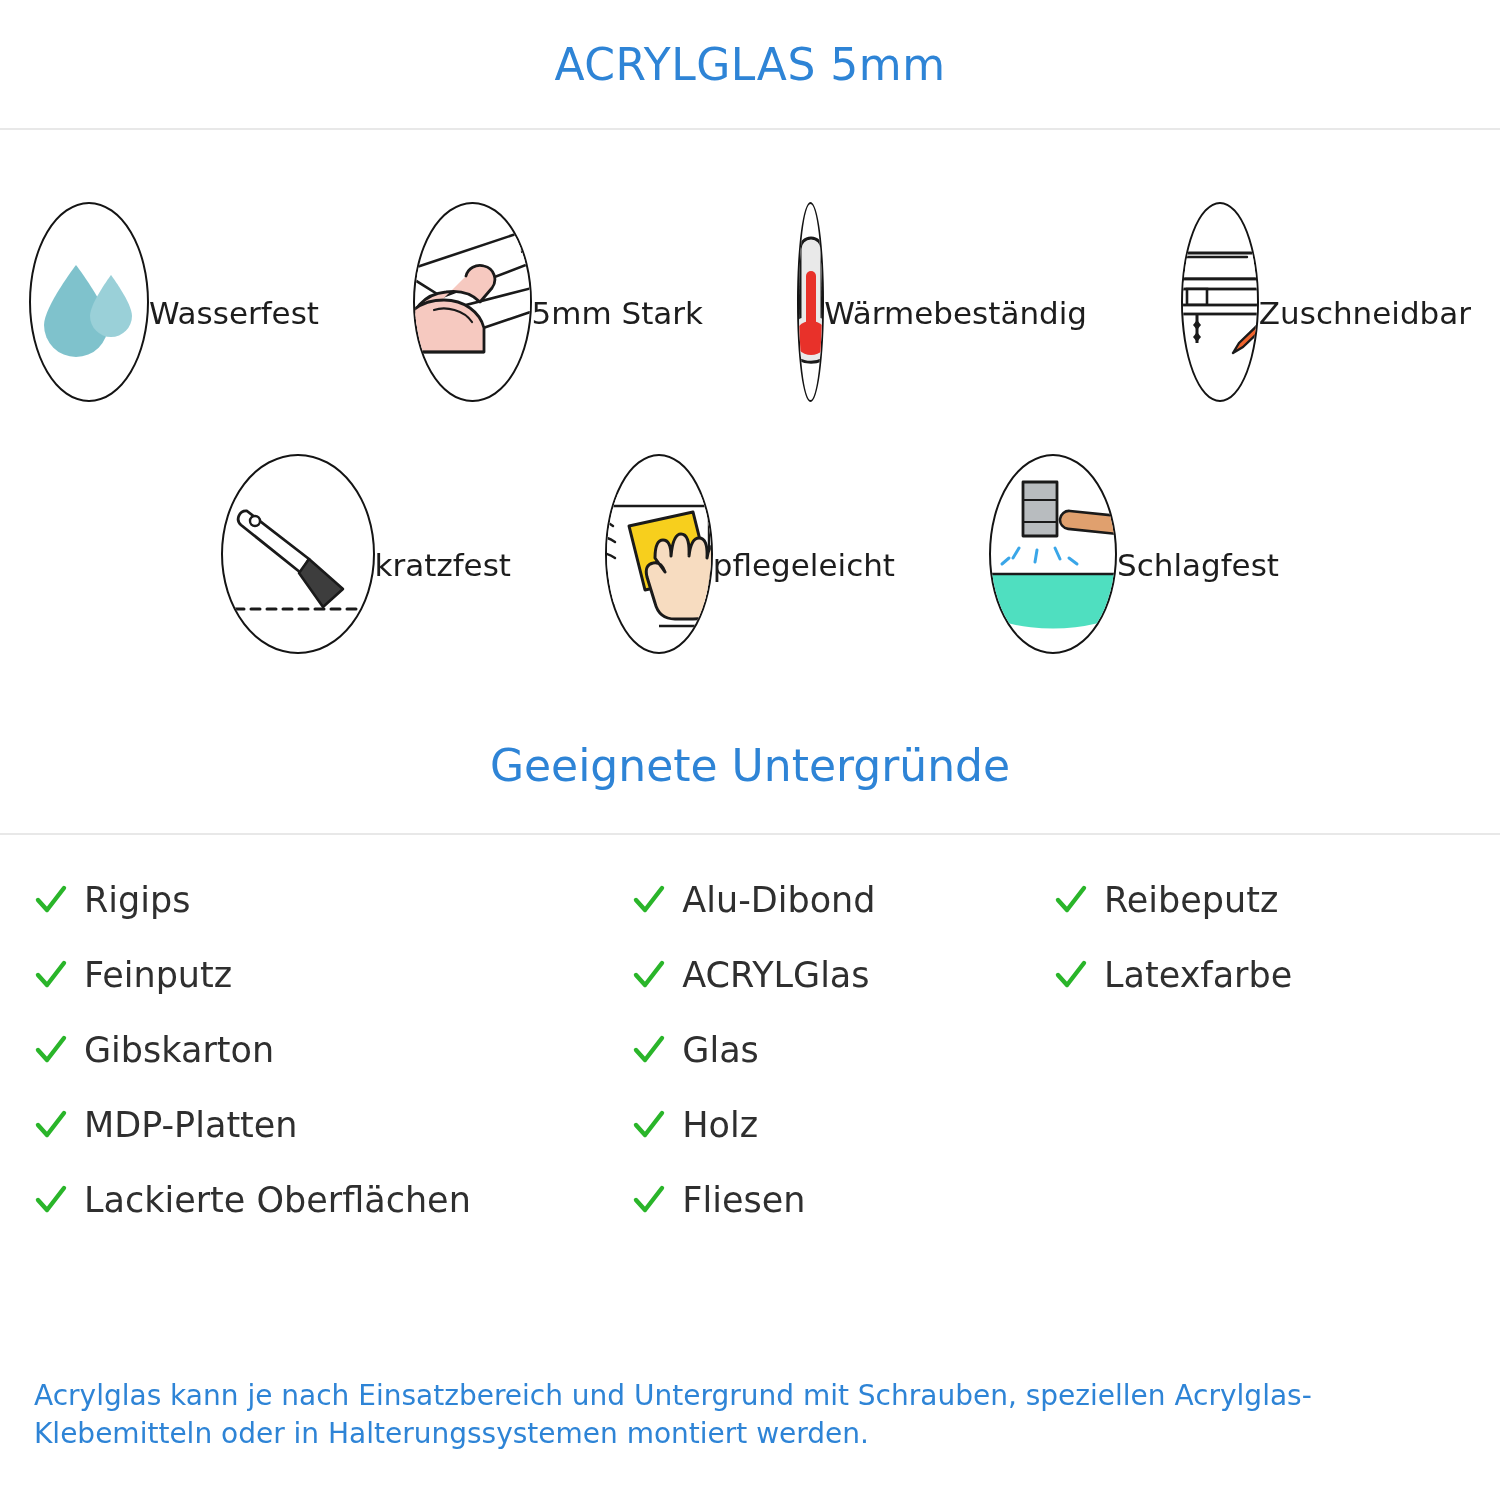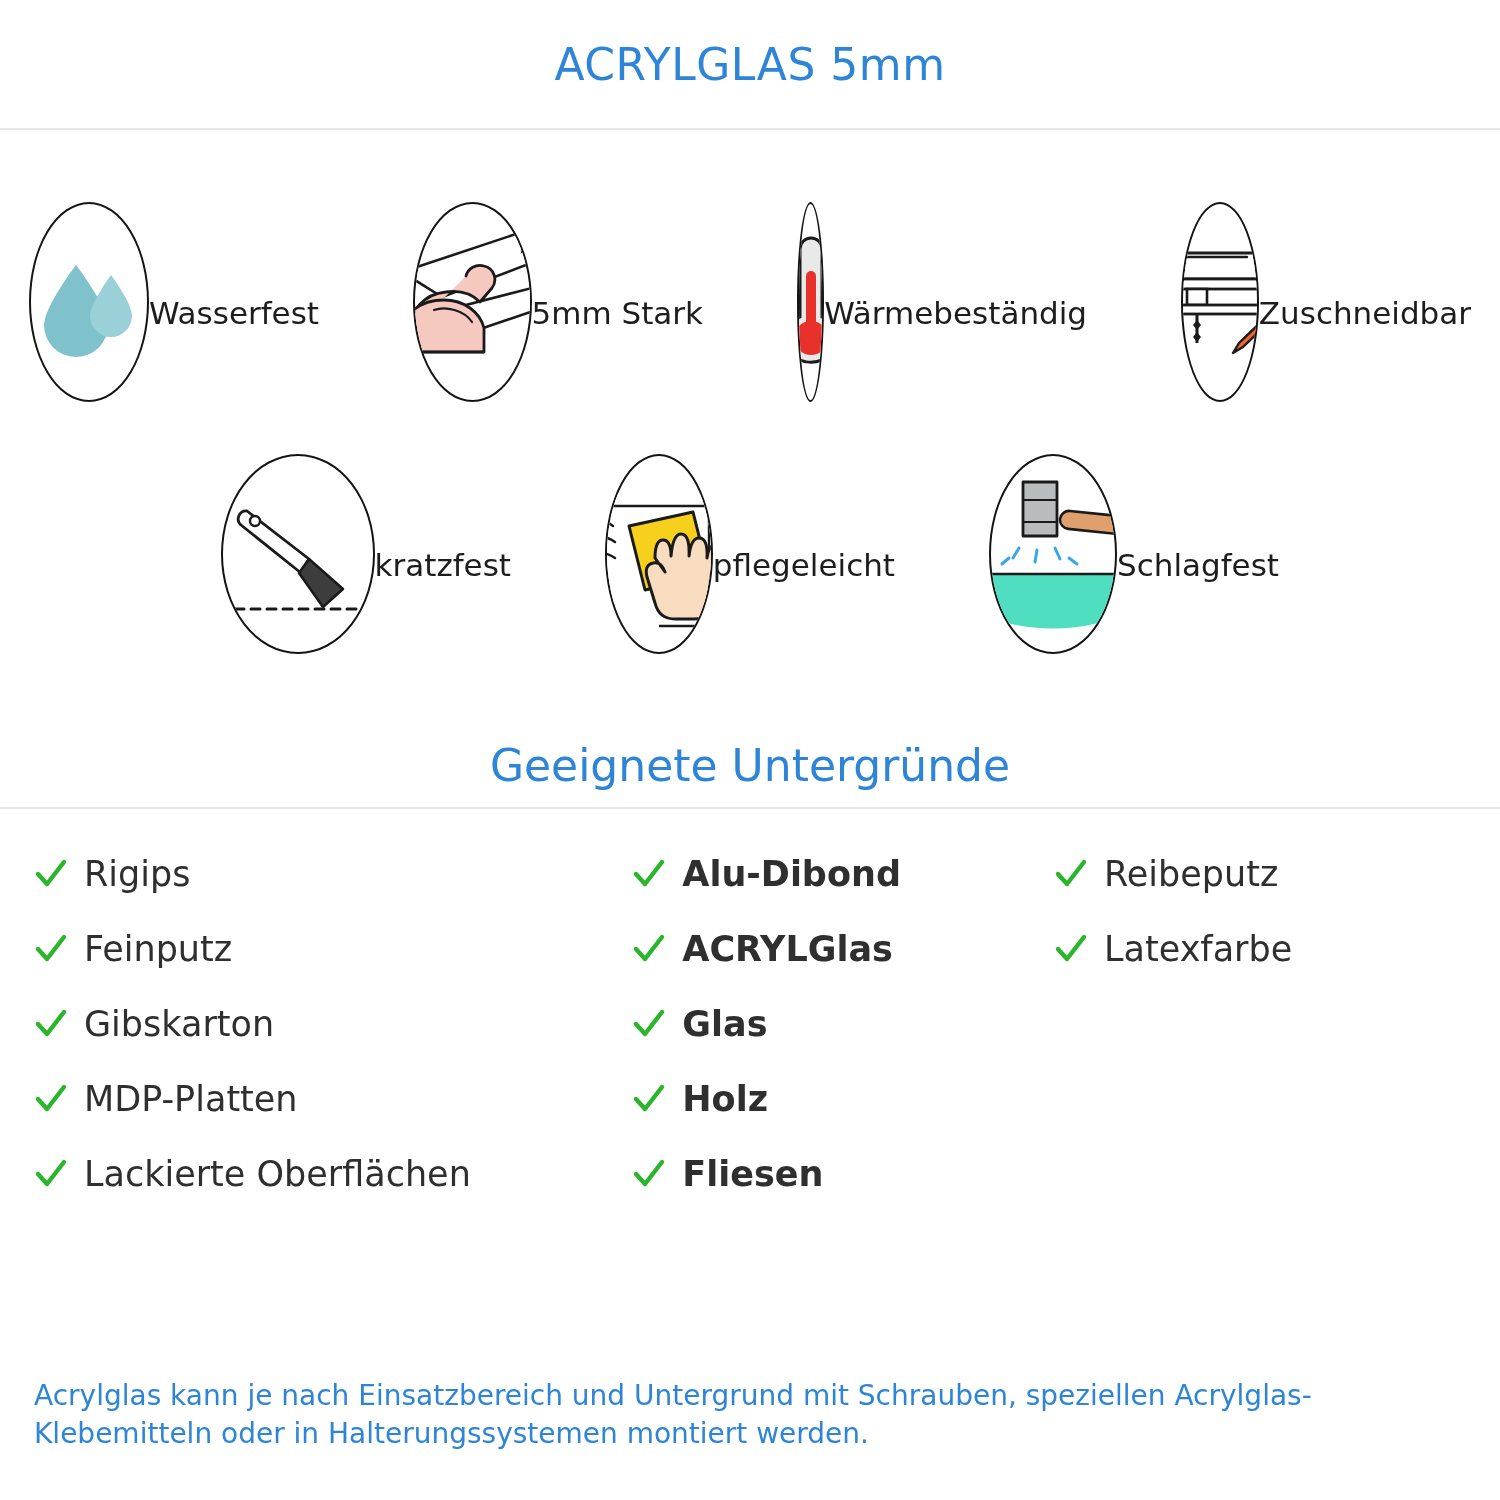--- a/index.html
+++ b/index.html
@@ -70,42 +70,42 @@
     font-size: 31px;
     color: #1d1d1d;
     text-align: center;
     white-space: nowrap;
   }
 
   
   .subheader {
     margin-top: 86px;
     text-align: center;
-    padding-bottom: 16px;
+    padding-bottom: 42px;
     border-bottom: 2px solid #e8e8e8;
   }
   .subheader-title {
     font-size: 44px;
     color: #2e84d6;
     font-weight: 400;
   }
 
   
   .substrates {
     display: flex;
     padding: 38px 34px 0 34px;
     gap: 0;
   }
   .sub-col {
     display: flex;
     flex-direction: column;
     gap: 22px;
   }
   .sub-col.c1 { width: 610px; }
-  .sub-col.c2 { width: 430px; font-weight: bold; }
+  .sub-col.c2 { width: 430px; }
   .sub-col.c3 { width: 420px; }
   .sub-item {
     display: flex;
     align-items: center;
     gap: 16px;
     height: 53px;
   }
   .check {
     flex: 0 0 auto;
     width: 34px;

